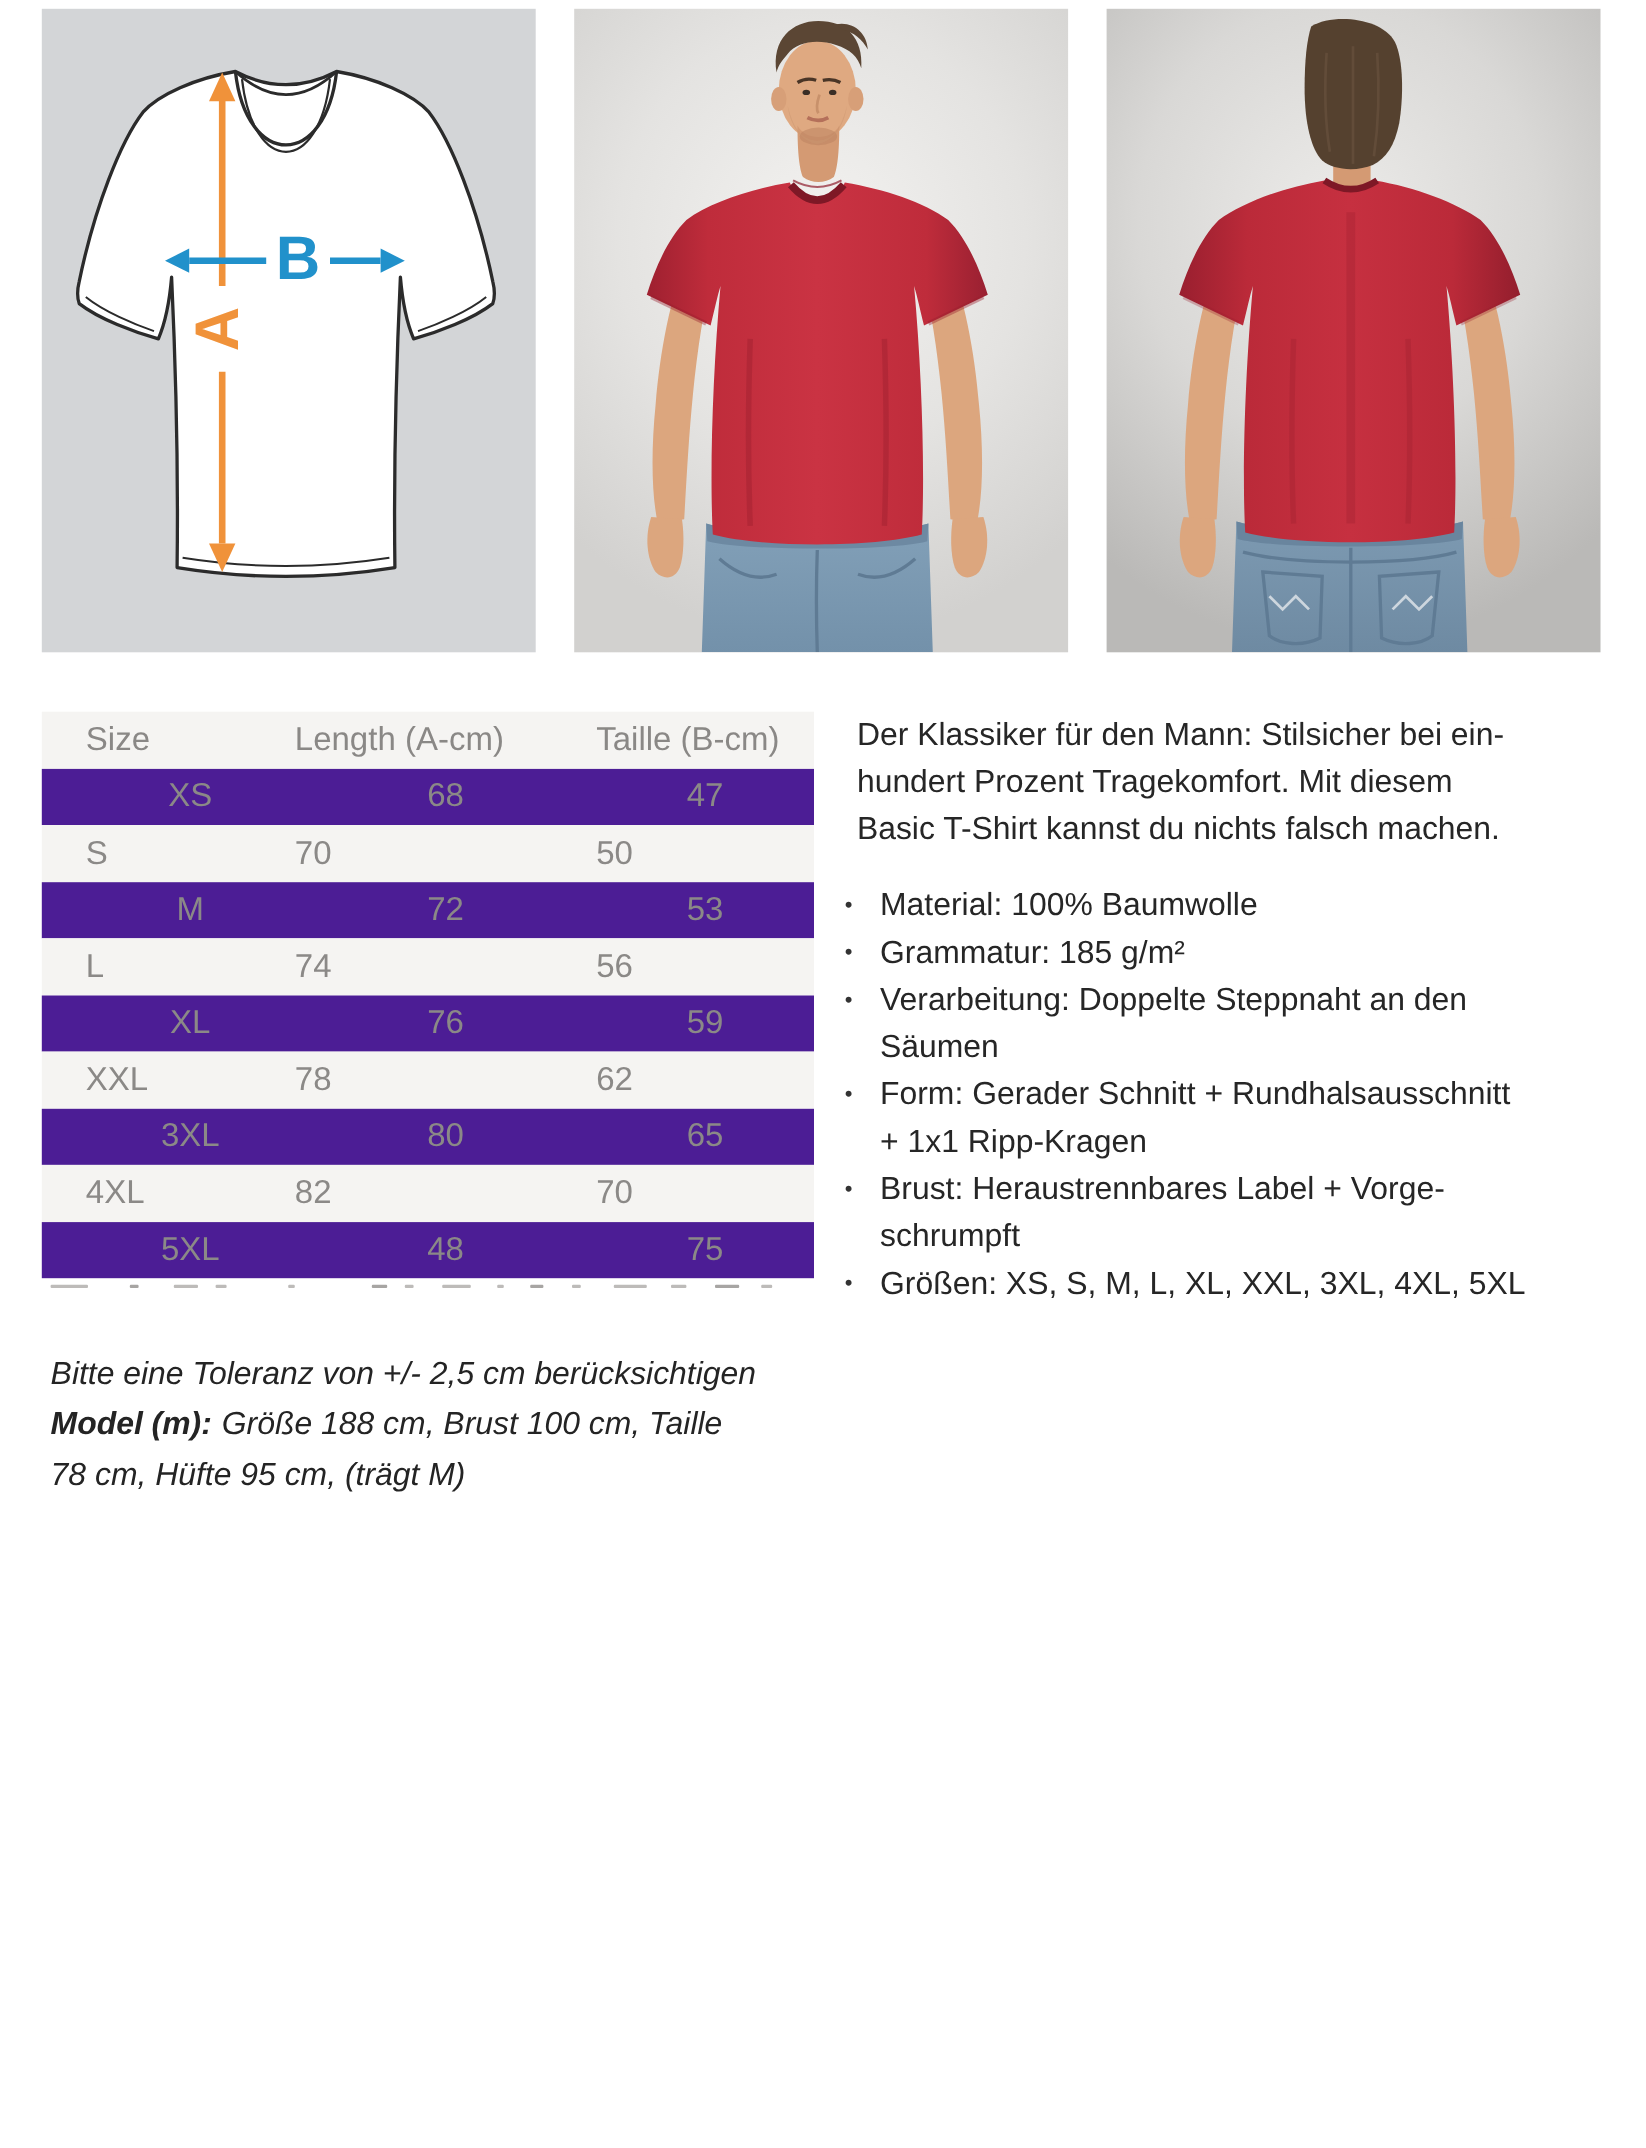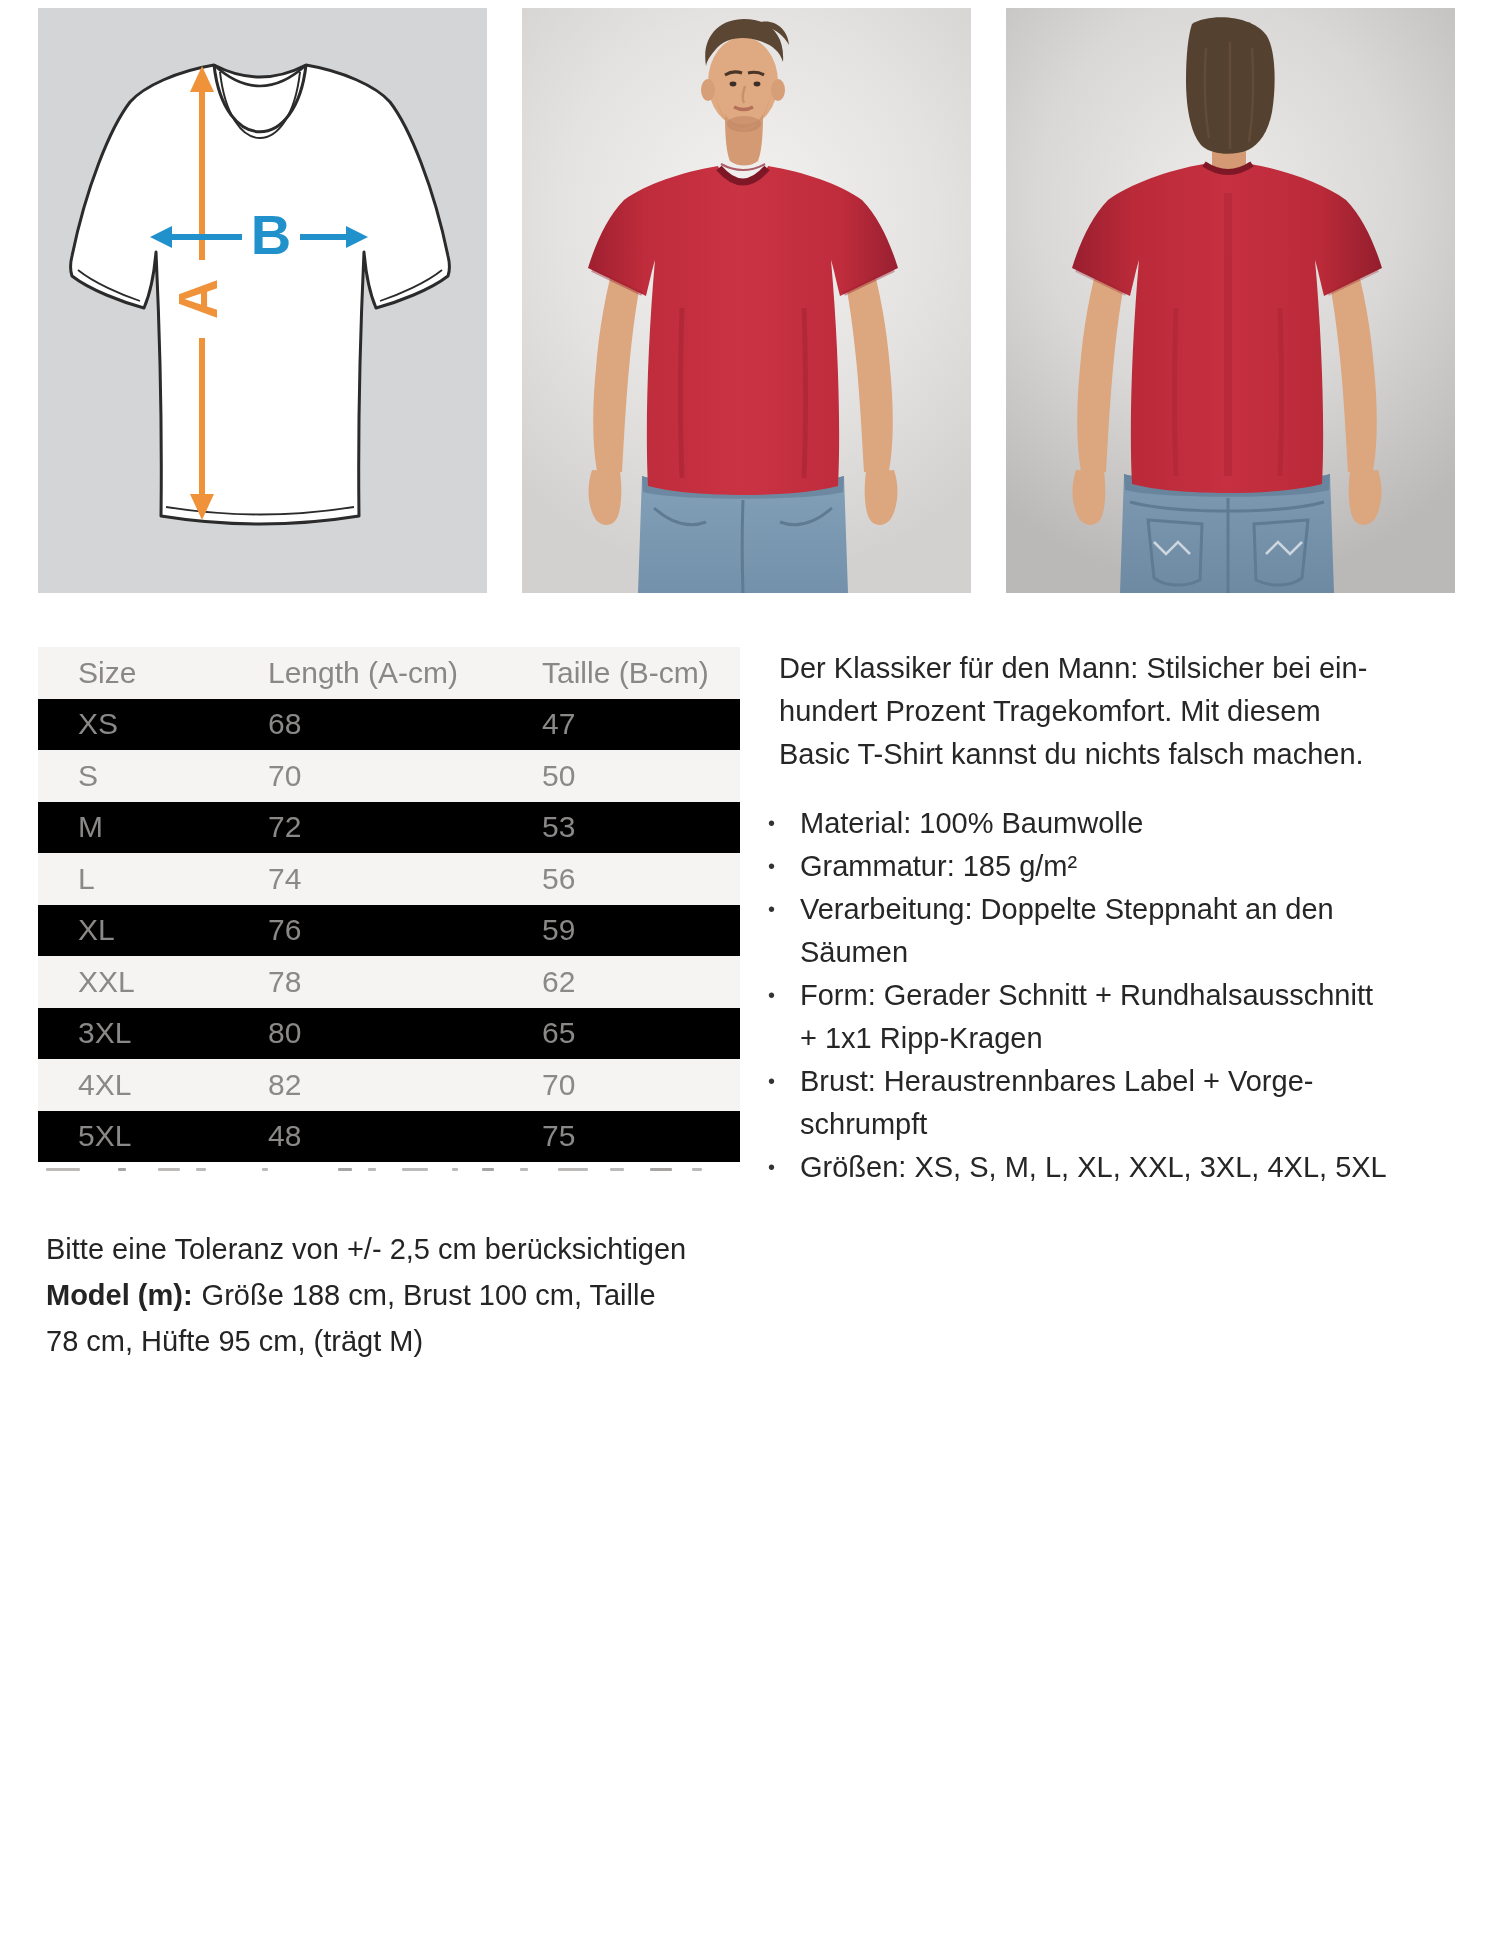--- a/index.html
+++ b/index.html
@@ -11,37 +11,37 @@
   .panel{position:absolute;top:8px;width:449px;height:585px;overflow:hidden;}
   .panel-diagram{left:38px;background:#d3d5d7;}
   .panel-front{left:522px;background:radial-gradient(ellipse 75% 62% at 50% 36%, #f3f2f0 0%, #e4e3e1 55%, #d2d1cf 100%);}
   .panel-back{left:1006px;background:radial-gradient(ellipse 78% 66% at 47% 33%, #ecebe9 0%, #d9d8d6 52%, #bab9b7 100%);}
   .panel svg{display:block;width:449px;height:585px;}
 
   
   .size-table{position:absolute;left:38px;top:647px;width:702px;color:#8b8987;font-size:30px;}
   .trow{display:grid;grid-template-columns:190px 274px auto;align-items:center;height:51.5px;padding-left:40px;box-sizing:border-box;}
   .trow.head{background:#f5f4f2;color:#8a8886;}
-  .trow.dark{background:#000000;}
+  .trow.dark{background:#4c1d95;text-align:center;}
   .trow.light{background:#f5f4f2;}
 
   
   .artifact{position:absolute;top:1168px;height:3px;background:#bdbbb9;border-radius:1px;}
 
   
   .desc{position:absolute;left:768px;top:636px;width:700px;color:#262626;font-size:29px;line-height:43px;}
   .desc p{margin:11px;white-space:pre-line;}
   .bullets{margin-top:26px;}
   .bullet-item{display:grid;grid-template-columns:32px auto;}
   .bullet-dot{font-size:20px;line-height:43px;color:#333;}
   .bullet-text{white-space:pre-line;}
 
   
   .footnote{position:absolute;left:46px;top:1226px;width:700px;color:#242424;font-size:29px;line-height:46px;}
-  .footnote p{margin:0;white-space:pre-line;}
+  .footnote p{margin:0;white-space:pre-line;font-style:italic;}
   .footnote .b{font-weight:bold;margin-right:9px;}
 </style>
 </head>
 <body>
 
 <div class="page">
 
   <div class="panel panel-diagram">
     <svg viewBox="0 0 449 585">
 

